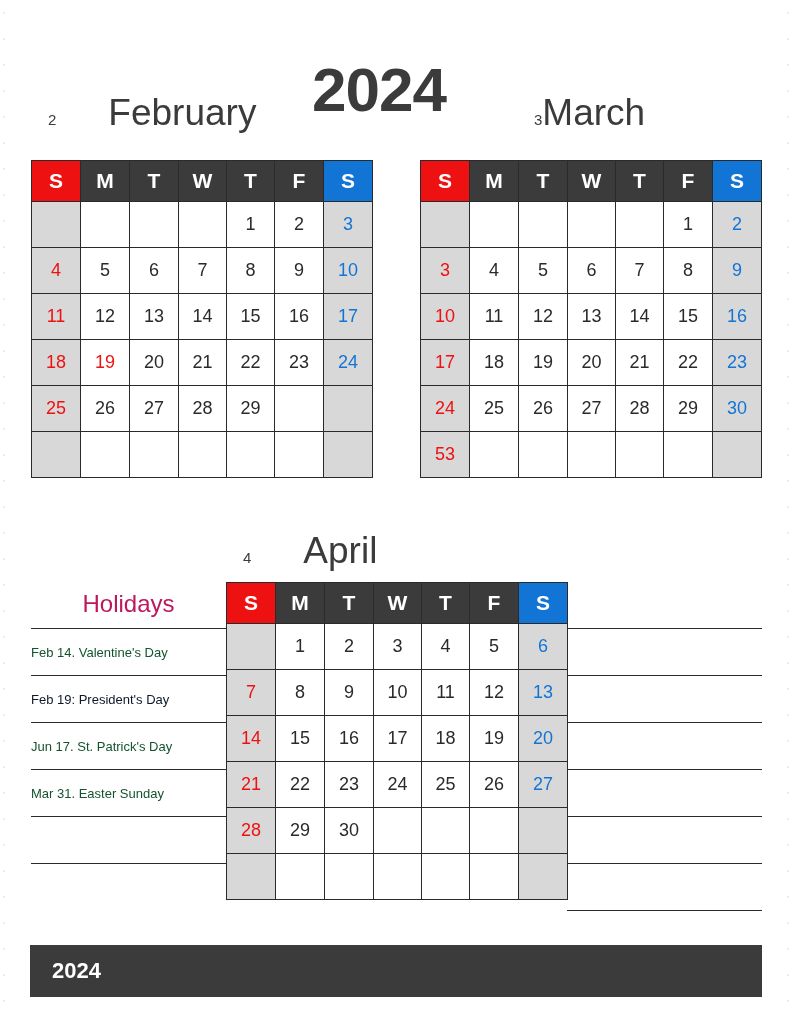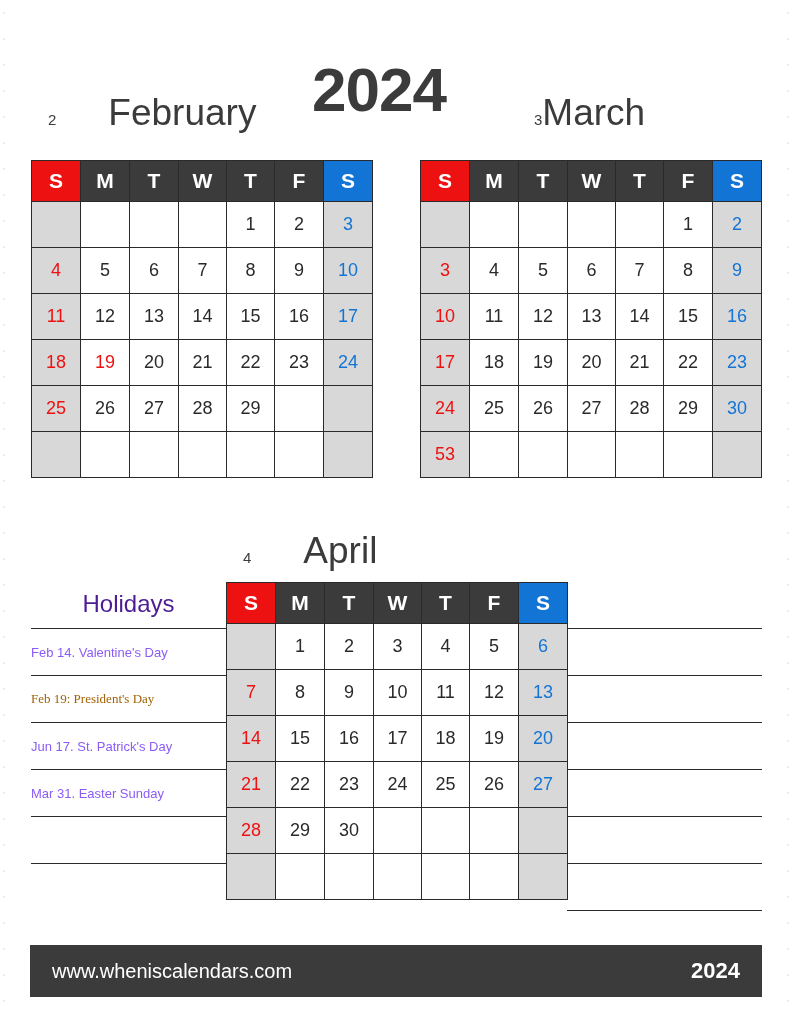--- a/index.html
+++ b/index.html
@@ -79,32 +79,32 @@
     border-collapse: collapse;
     table-layout: fixed;
   }
   table.bottom td, table.bottom th {
     padding: 0;
     vertical-align: middle;
   }
 
   .hol-head, .notes-head {
     font-size: 24px;
-    color: #4c1d95;
+    color: #be185d;
     text-align: center;
     font-weight: 400;
   }
   .hol-cell {
     font-size: 13px;
-    color: #8b5cf6;
+    color: #14532d;
     padding-left: 12px;
     border-bottom: 1px solid #2a2a2a;
     height: 47px;
   }
-  .hol-cell.red { color: #a16207; font-family: Liberation Serif, serif; }
+  .hol-cell.red { color: #0f172a; }
   .hol-top-border { border-top: 1px solid #2a2a2a; }
   .notes-cell {
     border-bottom: 1px solid #2a2a2a;
     height: 47px;
   }
 
   
   .footer {
     position: absolute;
     left: 30px;
@@ -437,17 +437,16 @@
         <tr>
           <td class="notes-cell"></td>
         </tr>
         <tr>
           <td class="notes-cell"></td>
         </tr>
       </tbody>
   </table>
 
   <div class="footer">
-    <span class="site">www.wheniscalendars.com</span>
     <span class="yr">2024</span>
   </div>
 
 </div>
 
 </body></html>

